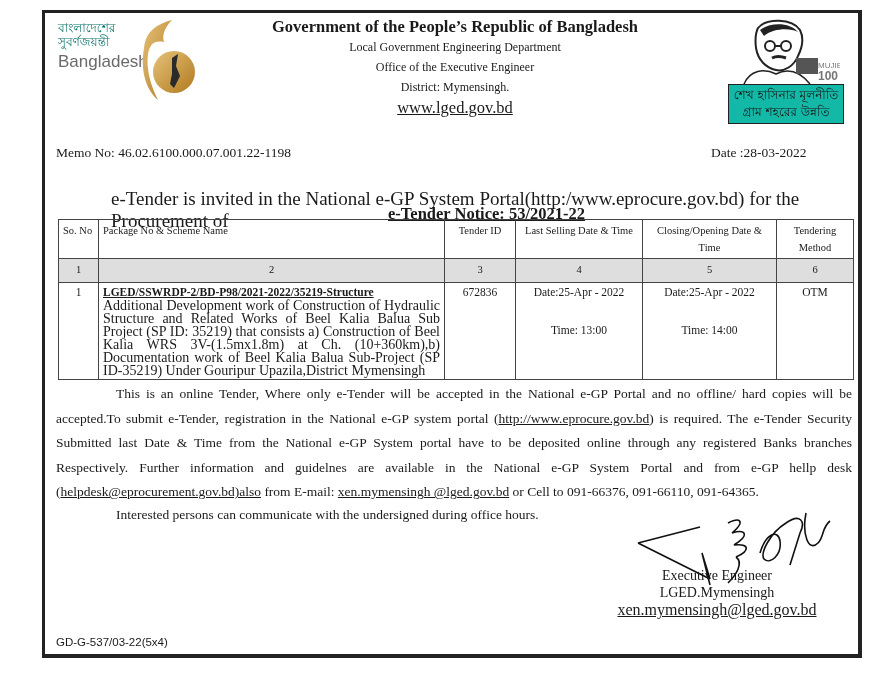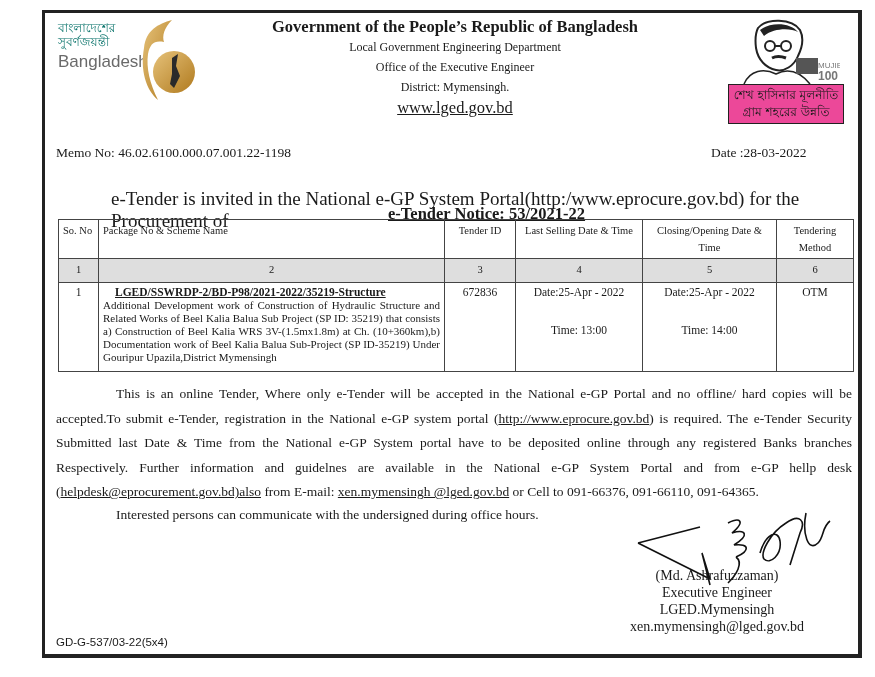--- a/index.html
+++ b/index.html
@@ -20,21 +20,21 @@
     .logo50 .bn1 { top: 4px; }
     .logo50 .bn2 { top: 18px; }
     .logo50 .bd {
       position: absolute; left: 0; top: 34px; font-family: "Liberation Sans", sans-serif; font-size: 17px; color: #6a6a6a;
     }
     .logo50 svg { position: absolute; left: 78px; top: 0; }
 
     .mujib { position: absolute; left: 720px; top: 18px; width: 130px; height: 110px; }
     .mujib svg { position: absolute; left: 10px; top: 0; }
     .mujib .slogan {
-      position: absolute; left: 8px; top: 66px; width: 116px; border: 1.5px solid #222; background: #ec4899;
+      position: absolute; left: 8px; top: 66px; width: 116px; border: 1.5px solid #222; background: #14b8a6;
       font-family: "DejaVu Sans", sans-serif; font-size: 12px; text-align: center; line-height: 17px; padding: 2px 0;
     }
 
     
     .header { position: absolute; left: 210px; top: 17px; width: 490px; text-align: center; }
     .header .gov { font-weight: bold; font-size: 16.5px; line-height: 20px; }
     .header .line { font-size: 12px; line-height: 20px; }
     .header .web { font-size: 16.5px; line-height: 22px; text-decoration: underline; }
 
     .memo { position: absolute; left: 56px; top: 145px; font-size: 13.5px; }
@@ -45,35 +45,35 @@
     
     table.tender {
       position: absolute; left: 58px; top: 219px; width: 795px; border-collapse: collapse;
       font-size: 10.5px; table-layout: fixed;
     }
     table.tender td { border: 1px solid #444; vertical-align: top; padding: 2px 4px; }
     table.tender tr.head td { height: 38px; line-height: 17px; }
     table.tender tr.idx td { height: 24px; text-align: center; background: #dedede; line-height: 18px; }
     table.tender tr.row td { height: 89px; }
     .c { text-align: center; }
-    .pkg-code { font-weight: bold; text-decoration: underline; font-size: 11.5px; line-height: 14px; margin-left: 12px; }
-    .desc { font-size: 11px; line-height: 13px; text-align: justify; }
+    .pkg-code { font-weight: bold; text-decoration: underline; font-size: 11.5px; line-height: 14px; }
+    .desc { font-size: 14px; line-height: 13px; text-align: justify; }
     .cell-lg { font-size: 11.5px; line-height: 14px; }
     .time { font-size: 11.5px; margin-top: 25px; }
 
     
     .para { position: absolute; left: 56px; top: 382px; width: 796px; font-size: 13.5px; line-height: 24.6px; text-align: justify; }
     .para .indent { display: inline-block; width: 60px; }
     .para u { text-decoration: underline; }
     .interested { position: absolute; left: 116px; top: 507px; font-size: 13.5px; }
 
     
     .sig { position: absolute; left: 610px; top: 493px; }
     .sig-block { position: absolute; left: 612px; top: 567px; width: 210px; text-align: center; font-size: 14px; line-height: 17px; }
-    .sig-block .email { font-size: 14px; }
+    .sig-block .email { font-size: 16px; text-decoration: underline; }
 
     .footer-code { position: absolute; left: 56px; top: 636px; font-family: "Liberation Sans", sans-serif; font-size: 11.5px; }
   </style>
 </head>
 <body>
 
 <div class="frame"></div>
 
 <div class="logo50">
   <span class="bn1">বাংলাদেশের</span>
@@ -173,19 +173,18 @@
 <div class="para"><span class="indent"></span><span>This is an online Tender, Where only e-Tender will be accepted in the National e-GP Portal and no offline/ hard copies will be accepted.To submit e-Tender, registration in the National e-GP system portal (</span><u>http://www.eprocure.gov.bd</u><span>) is required. The e-Tender Security Submitted last Date &amp; Time from the National e-GP System portal have to be deposited online through any  registered Banks branches  Respectively. Further information and guidelnes are available in the National e-GP System Portal and from e-GP hellp desk (</span><u>helpdesk@eprocurement.gov.bd)also</u><span> from E-mail: </span><u>xen.mymensingh @lged.gov.bd</u><span> or Cell to 091-66376, 091-66110,  091-64365.</span></div>
 
 <div class="interested">Interested persons can communicate with the undersigned during office hours.</div>
 
 <svg class="sig" width="230" height="110" viewBox="0 0 230 110">
   <path d="M28 50 L90 34 M28 50 L100 86 M100 86 L92 60 M92 60 L100 92" fill="none" stroke="#111" stroke-width="1.6"></path>
   <path d="M118 30 C130 24 136 28 122 40 C136 36 140 42 124 52 C140 50 140 58 126 64 M126 64 C134 70 126 82 118 90" fill="none" stroke="#111" stroke-width="1.6"></path>
   <path d="M150 60 C156 40 168 36 170 48 C172 62 160 72 154 66 C150 60 160 40 176 30 C190 20 196 28 190 40 L180 72 M196 20 C192 40 198 60 208 50 C214 44 212 34 220 28" fill="none" stroke="#111" stroke-width="1.6"></path>
 </svg>
 <div class="sig-block">
-  <div>(Md. Ashrafuzzaman)</div>
   <div>Executive Engineer</div>
   <div>LGED.Mymensingh</div>
   <div class="email">xen.mymensingh@lged.gov.bd</div>
 </div>
 
 <div class="footer-code">GD-G-537/03-22(5x4)</div>
 
 </body></html>

